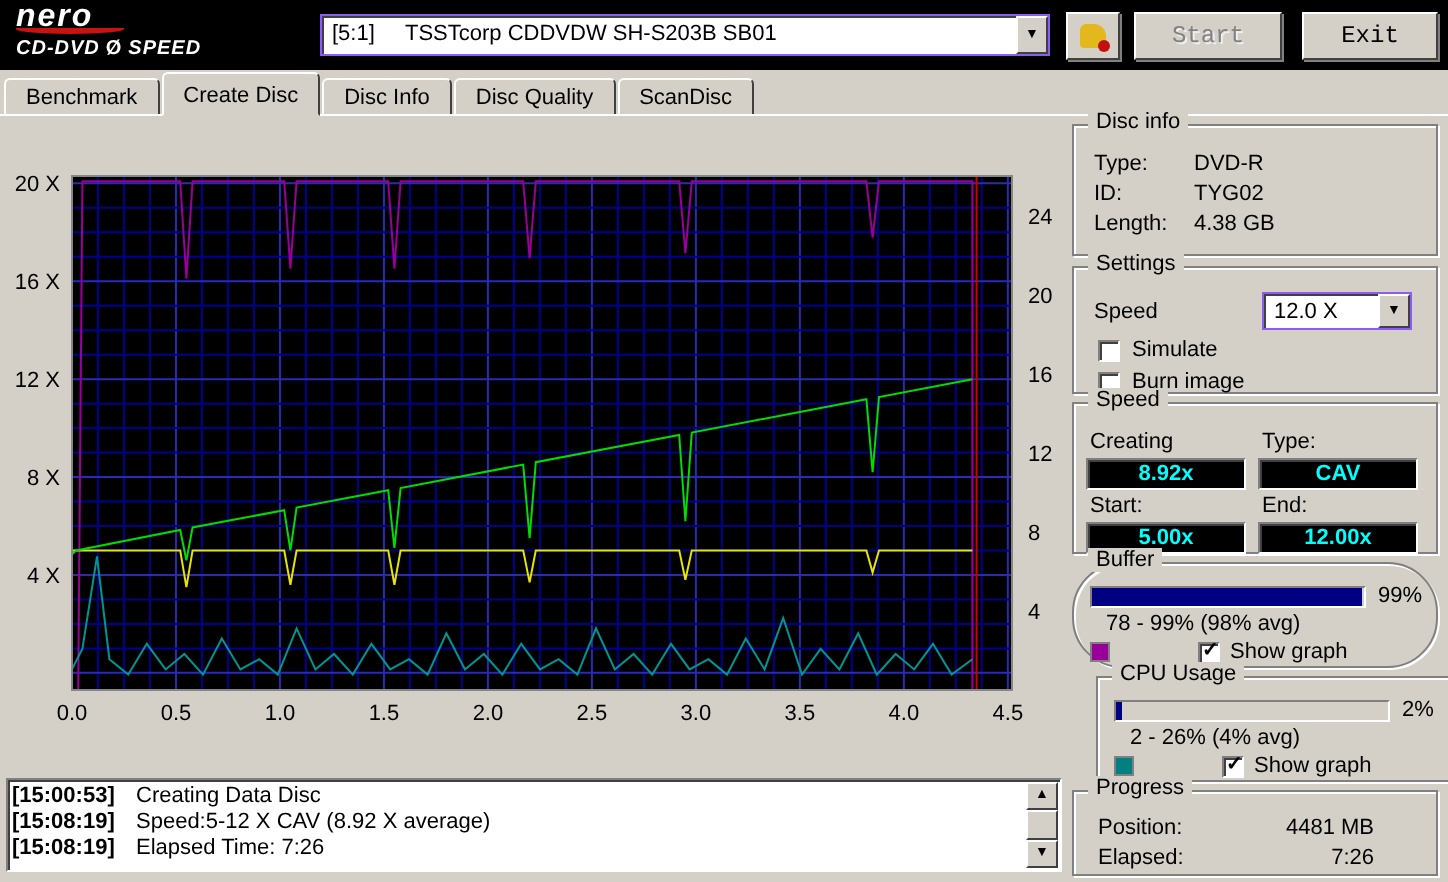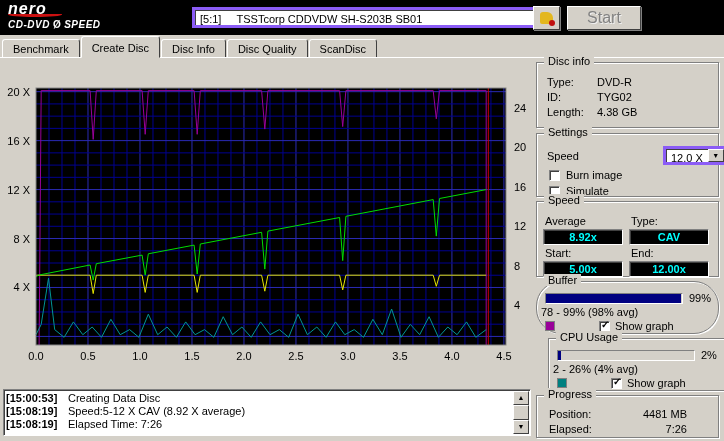--- a/index.html
+++ b/index.html
@@ -8,27 +8,27 @@
     position:relative; background:#d4d0c8; overflow:hidden;
     font-family:"Liberation Sans", sans-serif; font-size:11px; color:#000;
   }
   
   .header { position:absolute; left:0; top:0; width:724px; height:35px; background:#000; }
   .logo { position:absolute; left:8px; top:1px; color:#fff; }
   .nero { font-style:italic; font-weight:bold; font-size:16px; letter-spacing:1px; line-height:15px; }
   .swoosh { width:54px; height:5px; border-bottom:3px solid #cc1111; border-radius:0 0 100% 100%; margin-top:-4px; }
   .cdspeed { display:flex; gap:3px; margin-top:2px; font-style:italic; font-weight:bold; font-size:10px; letter-spacing:.5px; }
   .disc { font-style:normal; }
-  .combo { display:flex; background:#fff; border:3px solid #8b5cf6; box-shadow:inset 1px 1px 0 #404040;margin-left:32px; }
+  .combo { display:flex; background:#fff; border:1px solid #8b5cf6; box-shadow:inset 1px 1px 0 #404040; }
   .drive-combo { position:absolute; left:160px; top:7px; width:365px; height:21px; }
   .combo-text { flex:1; padding:2px 5px; white-space:pre; overflow:hidden; line-height:15px; }
   .combo-btn { width:16px; flex:none; background:#d4d0c8; border:1px solid; border-color:#fff #404040 #404040 #fff;
                display:flex; align-items:center; justify-content:center; font-size:7px; color:#000; }
   .hbtn { position:absolute; height:24px; background:#d4d0c8; border:1px solid; border-color:#fff #404040 #404040 #fff;
-          box-shadow:1px 1px 0 #808080; font-family:Liberation Sans, sans-serif; font-size:16px; text-align:center; }
+          box-shadow:1px 1px 0 #808080; font-family:Liberation Mono, monospace; font-size:12px; text-align:center; }
   .tool-btn { left:533px; top:6px; width:27px; }
   .tool-ico { display:block; width:13px; height:12px; margin:0 auto; background:#e3b71e; border-radius:3px 6px 2px 2px; position:relative; }
   .tool-ico::after { content:""; position:absolute; right:-2px; bottom:-2px; width:6px; height:6px; background:#c01010; border-radius:50%; }
   .start-btn { left:567px; top:6px; width:74px; color:#828282; text-shadow:1px 1px 0 #efefef; }
   .exit-btn  { left:651px; top:6px; width:68px; color:#000; }
   
   .tabbar { position:absolute; left:0; top:36px; width:724px; height:22px; background:#d4d0c8;
             display:flex; align-items:flex-end; padding-left:2px; }
   .tab { height:19px; line-height:18px; padding:0 10px; background:#d4d0c8; border:1px solid;
          border-color:#fff #404040 #d4d0c8 #fff; border-radius:3px 3px 0 0; margin-right:1px; position:relative; }
@@ -69,21 +69,21 @@
   .cb .mark { position:absolute; left:1px; top:-3px; font-size:10px; font-weight:bold; display:none; }
   .cb.checked .mark { display:block; }
   .sgrid { display:grid; grid-template-columns:86px 86px; padding-left:6px; row-gap:1px; }
   .slbl { margin:1px 0 1px 2px; }
   .vbox { width:80px; height:16px; background:#000; color:#00ffff; font-weight:bold; text-align:center;
           line-height:14px; border:1px solid; border-color:#808080 #fff #fff #808080; box-shadow:inset 1px 1px 0 #404040; }
   .barrow { display:flex; align-items:center; padding-left:8px; }
   .bartrack { width:138px; height:11px; background:#d4d0c8; border:1px solid; border-color:#808080 #fff #fff #808080; }
   .barfill { height:100%; background:#000080; }
   .barpct { margin-left:6px; }
-  .rangetext { padding-left:4px; margin-top:2px; }
+  .rangetext { padding-left:16px; margin-top:2px; }
   .graphrow { display:flex; align-items:center; padding-left:8px; margin-top:2px; }
   .swatch { width:10px; height:10px; flex:none; border:1px solid #808080; margin-right:44px; }
   .graphrow .cb { margin-right:5px; }
   .prow { display:flex; padding:0 0 3px 12px; }
   .plbl { width:58px; flex:none; }
   .pval { width:80px; text-align:right; }
 </style>
 </head>
 <body>
 
@@ -100,20 +100,21 @@
       </div>
     </div>
     <div class="combo drive-combo">
       <span class="combo-text">[5:1]     TSSTcorp CDDVDW SH-S203B SB01</span>
       <span class="combo-btn">▼</span>
     </div>
     <button class="hbtn tool-btn">
       <span class="tool-ico"></span>
     </button>
     <button class="hbtn start-btn">Start</button>
+    <button class="hbtn exit-btn">Exit</button>
   </div>
 
   <div class="tabbar">
     <div class="tab">Benchmark</div>
     <div class="tab active">Create Disc</div>
     <div class="tab">Disc Info</div>
     <div class="tab">Disc Quality</div>
     <div class="tab">ScanDisc</div>
   </div>
   <div class="content-edge"></div>
@@ -248,32 +249,32 @@
     <span class="gtitle">Settings</span>
     <div class="srow1">
       <span class="slabel">Speed</span>
       <div class="combo speed-combo">
         <span class="combo-text">12.0 X</span>
         <span class="combo-btn">▼</span>
       </div>
     </div>
     <div class="crow">
       <span class="cb"></span>
-      <span>Burn image</span>
+      <span>Simulate</span>
     </div>
     <div class="crow">
       <span class="cb"></span>
-      <span>Simulate</span>
+      <span>Burn image</span>
     </div>
   </div>
 
   <div class="group g-speed">
     <span class="gtitle">Speed</span>
     <div class="sgrid">
-      <span class="slbl">Average</span>
+      <span class="slbl">Creating</span>
       <span class="slbl">Type:</span>
       <div class="vbox">8.92x</div>
       <div class="vbox">CAV</div>
       <span class="slbl">Start:</span>
       <span class="slbl">End:</span>
       <div class="vbox">5.00x</div>
       <div class="vbox">12.00x</div>
     </div>
   </div>
 

